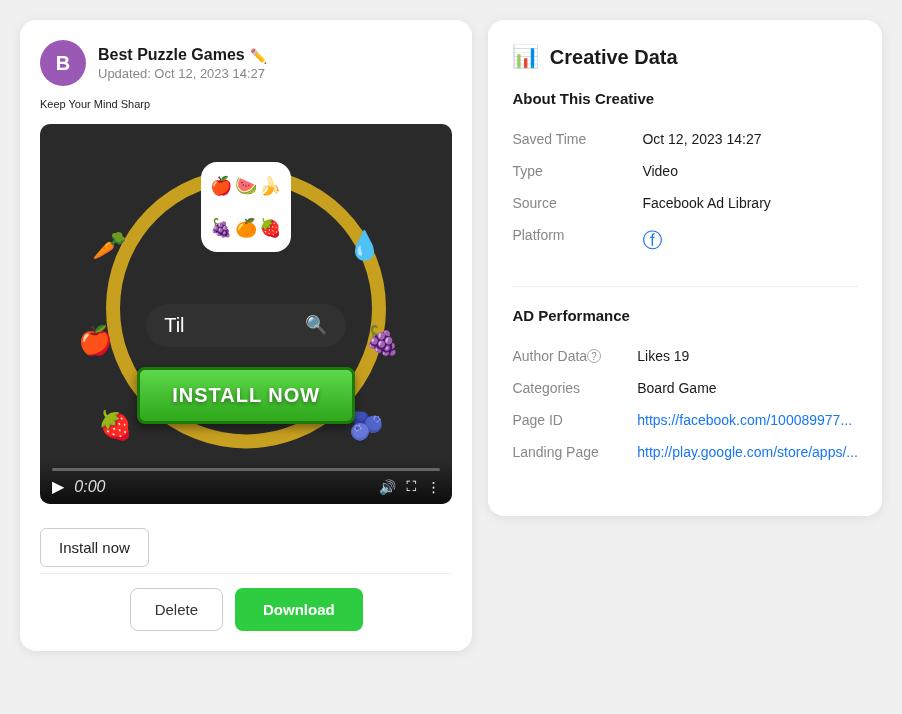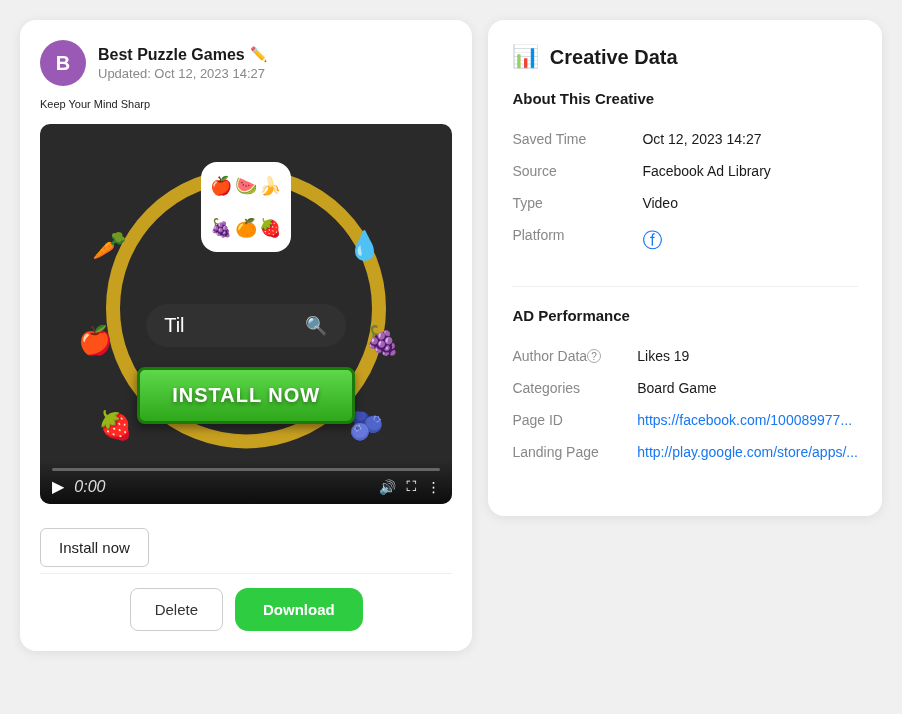--- a/index.html
+++ b/index.html
@@ -44,21 +44,21 @@
       flex-shrink: 0;
     }
 
     .author-info {
       display: flex;
       flex-direction: column;
     }
 
     .author-name-row {
       display: flex;
-      align-items: flex-start;
+      align-items: flex-end;
       gap: 6px;
     }
 
     .author-name {
       font-size: 16px;
       font-weight: 600;
       color: #1a1a1a;
     }
 
     .edit-icon {
@@ -131,21 +131,21 @@
 
     .search-bar {
       position: absolute;
       top: 50%;
       left: 50%;
       transform: translate(-50%, -10px);
       background: rgba(50,50,50,0.85);
       border-radius: 24px;
       padding: 10px 18px;
       display: flex;
-      align-items: flex-end;
+      align-items: flex-start;
       gap: 10px;
       width: 200px;
       color: #fff;
       font-size: 20px;
       font-weight: 300;
     }
 
     .search-bar-icon {
       font-size: 18px;
       color: #ccc;
@@ -265,21 +265,21 @@
       padding: 12px 24px;
       font-size: 15px;
       color: #333;
       cursor: pointer;
       font-weight: 500;
     }
 
     .download-btn {
       background: #2ecc40;
       border: none;
-      border-radius: 13px;
+      border-radius: 8px;
       padding: 12px 28px;
       font-size: 15px;
       color: #fff;
       cursor: pointer;
       font-weight: 600;
     }
 
     
     .right-card {
       background: #fff;
@@ -454,26 +454,26 @@
 
   <p class="section-heading">About This Creative</p>
 
   <table class="info-table">
     <tbody>
         <tr>
       <td>Saved Time</td>
       <td>Oct 12, 2023 14:27</td>
     </tr>
     <tr>
+      <td>Type</td>
+      <td>Video</td>
+    </tr>
+    <tr>
       <td>Source</td>
       <td>Facebook Ad Library</td>
-    </tr>
-    <tr>
-      <td>Type</td>
-      <td>Video</td>
     </tr>
     <tr>
       <td>Platform</td>
       <td>
         <span class="fb-icon">ⓕ</span>
       </td>
     </tr>
   </tbody>
     </table>
 

